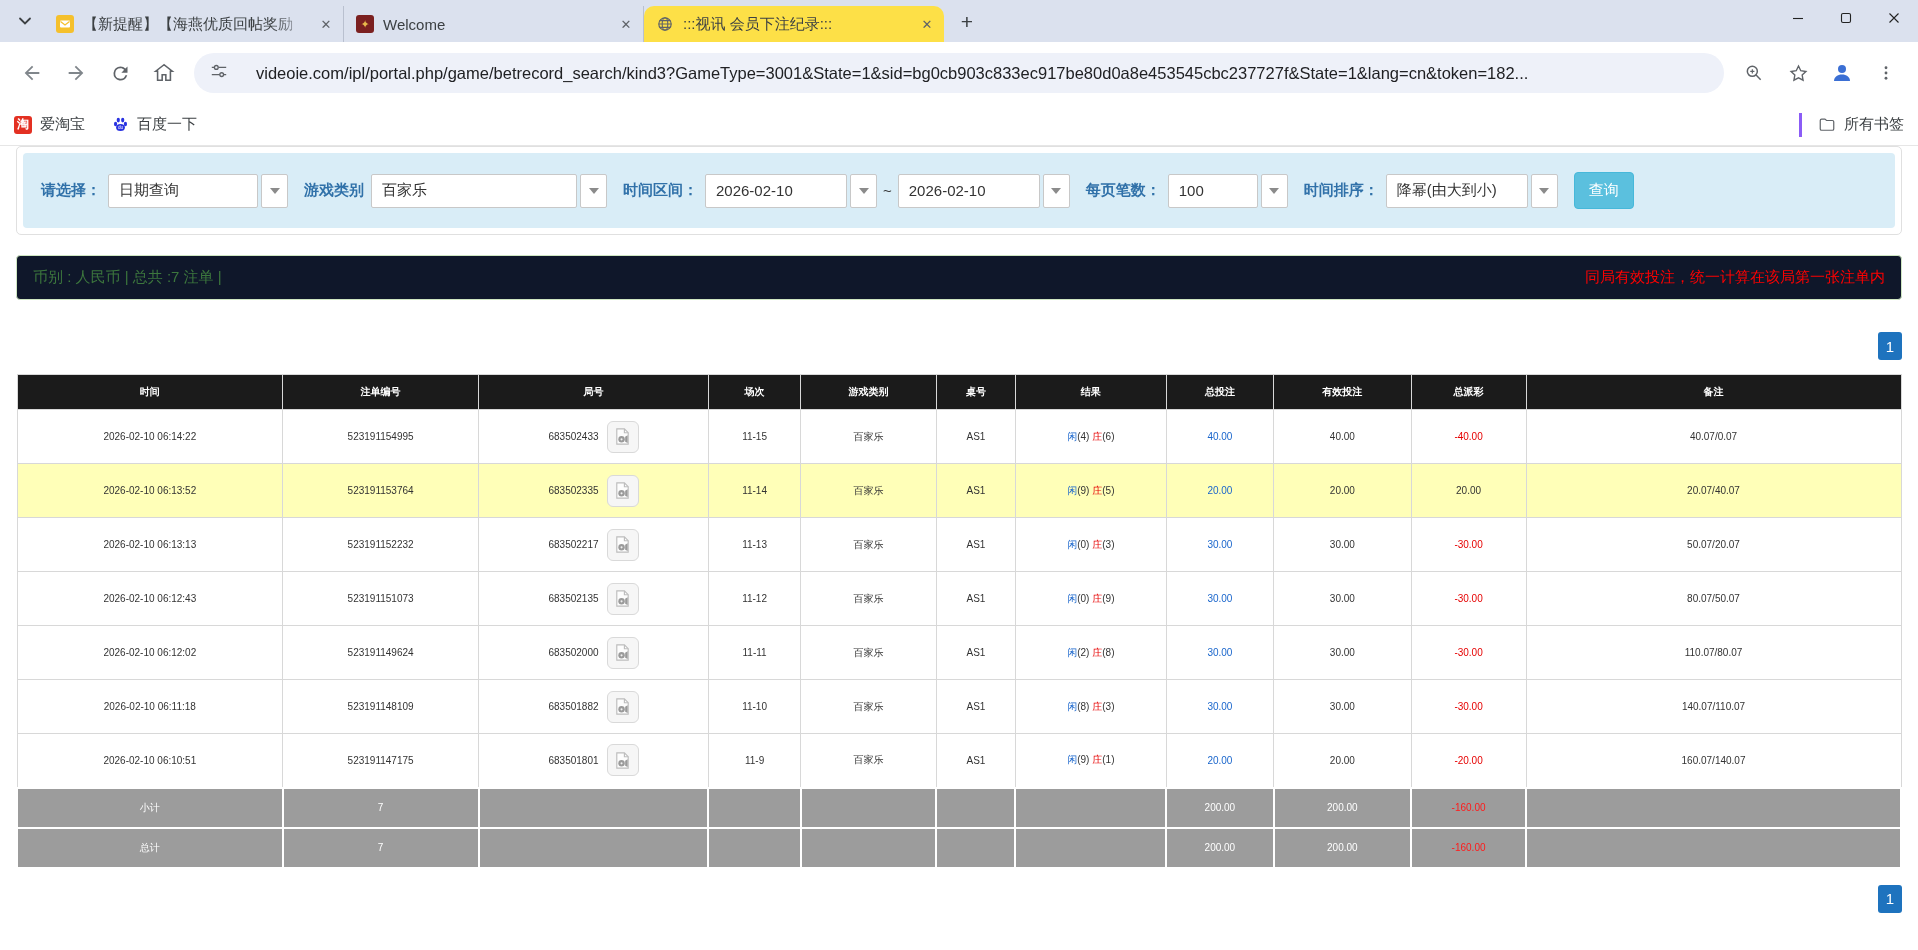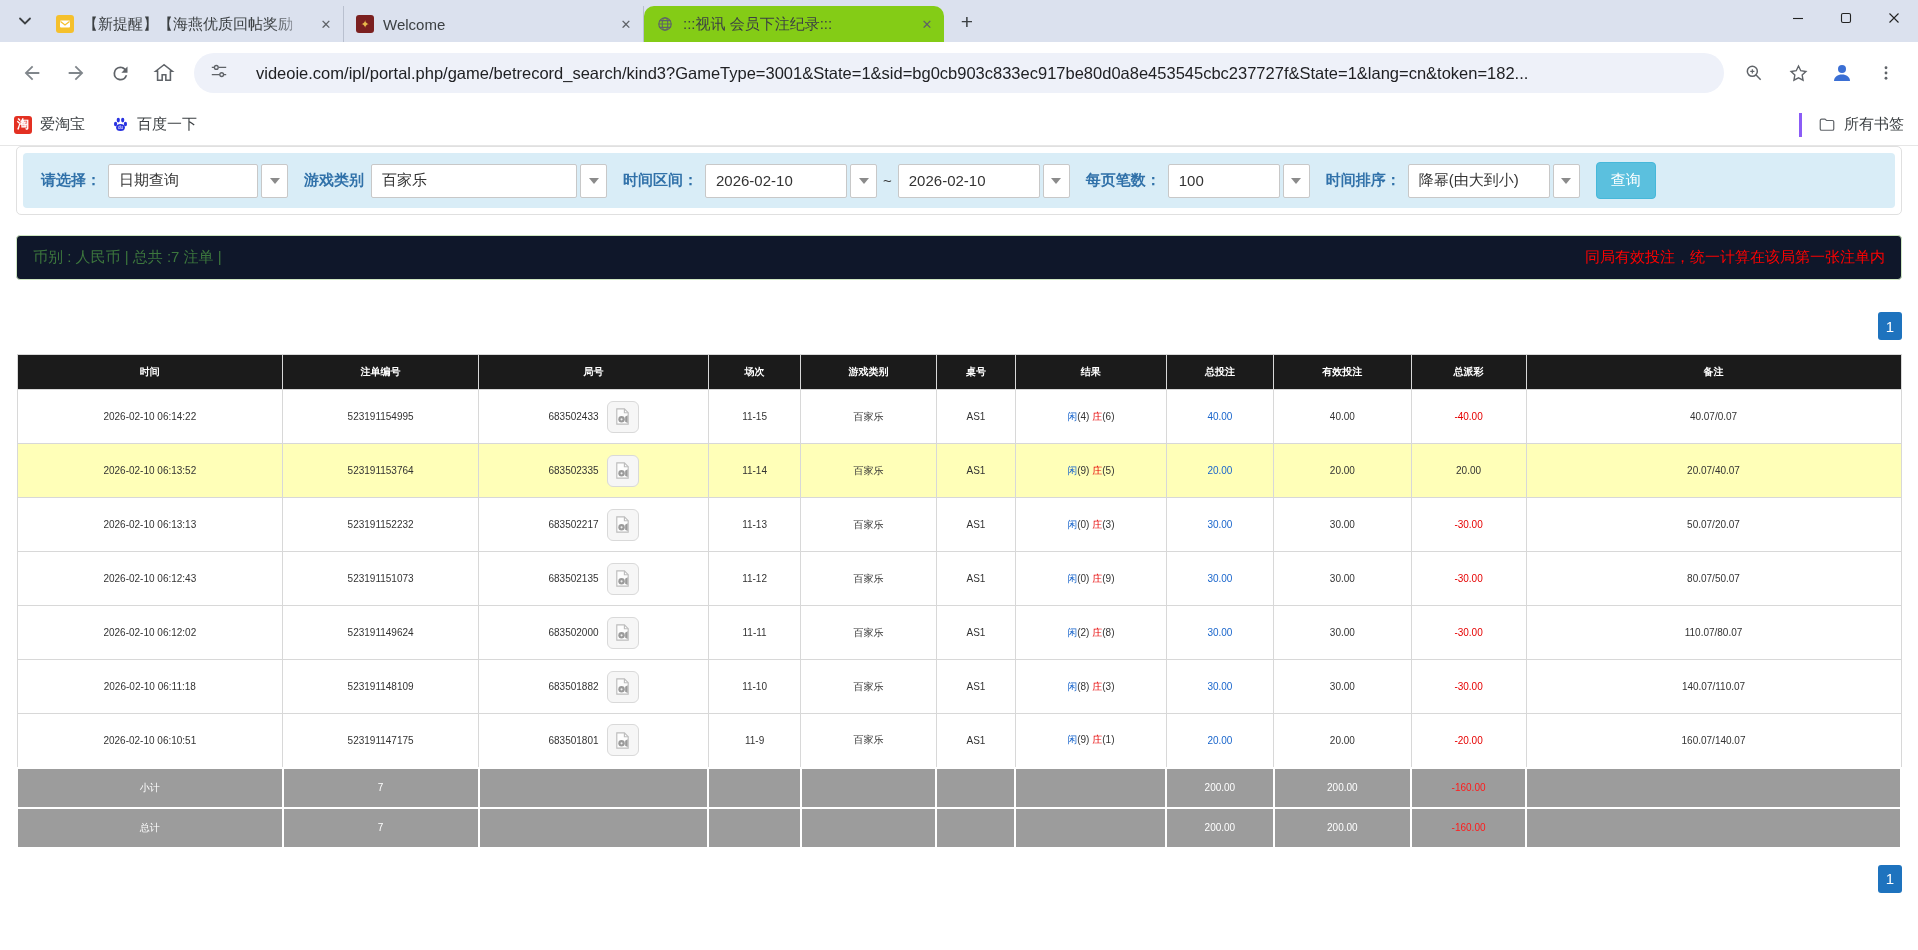--- a/index.html
+++ b/index.html
@@ -4,21 +4,21 @@
 <style>
   * { margin:0; padding:0; box-sizing:border-box; }
   html,body { width:1918px; height:950px; overflow:hidden; background:#fff;
     font-family:"Liberation Sans","DejaVu Sans",sans-serif; }
 
   
   .tab-strip { height:42px; background:#dbe1ee; display:flex; align-items:flex-end; position:relative; }
   .tab-search-btn { width:34px; height:34px; margin:0 2px 4px 8px; display:flex; align-items:center; justify-content:center; border-radius:50%; cursor:pointer; }
   .tab { width:300px; height:36px; display:flex; align-items:center; padding:0 8px 0 12px; color:#3c4043; font-size:15px; position:relative; }
   .tab.inactive { border-right:1px solid #b9c0cf; }
-  .tab.active { background:#84cc16; border-radius:10px 10px 0 0; border-right:none;align-items:center; }
+  .tab.active { background:#fde047; border-radius:10px 10px 0 0; border-right:none;align-items:center; }
   .tab .favicon { width:18px; height:18px; flex:0 0 18px; margin-right:9px; border-radius:3px; display:flex; align-items:center; justify-content:center; font-size:11px; }
   .tab .tab-title { flex:1; white-space:nowrap; overflow:hidden; }
   .tab .tab-close { width:18px; height:18px; display:flex; align-items:center; justify-content:center; border-radius:50%; color:#5f6368; font-size:13px; cursor:pointer; }
   .fade-mask { -webkit-mask-image:linear-gradient(90deg,#000 80%,transparent); mask-image:linear-gradient(90deg,#000 80%,transparent); }
   .new-tab-btn { width:30px; height:30px; margin:0 0 5px 8px; display:flex; align-items:center; justify-content:center; font-size:21px; color:#3c4043; border-radius:50%; cursor:pointer; }
   .win-controls { position:absolute; right:0; top:0; height:36px; display:flex; }
   .win-btn { width:48px; height:36px; display:flex; align-items:center; justify-content:center; color:#222; cursor:pointer; }
 
   .nav-bar { height:62px; background:#fff; display:flex; align-items:center; padding:0 10px; }
   .nav-icon { width:38px; height:38px; display:flex; align-items:center; justify-content:center; border-radius:50%; margin:0 3px; cursor:pointer; }
@@ -29,21 +29,21 @@
   .bookmark { display:flex; align-items:center; margin-right:26px; cursor:pointer; }
   .bookmark .bm-icon { width:18px; height:18px; margin-right:8px; border-radius:3px; display:flex; align-items:center; justify-content:center; }
   .bm-right { margin-left:auto; display:flex; align-items:center; border-left:3px solid #8b5cf6; padding-left:16px; height:24px; cursor:pointer; }
   .bm-right span { margin-left:8px; }
 
   
   .content { padding:0 16px; }
   .page-title { font-size:27px; font-weight:500; color:#3b3b3b; margin:20px 0 14px 0; letter-spacing:1px; }
 
   .filter-outer { border:1px solid #e0e0e0; border-radius:5px; padding:6px; }
-  .filter-inner { background:#d9edf7; border-radius:4px; padding:9px 12px; display:flex; align-items:center; font-size:15px; }
+  .filter-inner { background:#d9edf7; border-radius:4px; padding:19px 12px; display:flex; align-items:center; font-size:15px; }
   .f-label { color:#3071a9; font-weight:bold; margin:0 7px 0 16px; white-space:nowrap; }
   .f-label:first-child { margin-left:6px; }
   .select { display:flex; align-items:stretch; }
   .select-main { background:#fff; border:1px solid #c8c8c8; border-radius:2px; height:34px; display:flex; align-items:center; padding:0 10px; color:#333; }
   .select-arrow { width:27px; margin-left:3px; background:#fff; border:1px solid #c8c8c8; border-radius:2px; display:flex; align-items:center; justify-content:center; cursor:pointer; }
   .select-arrow i { width:0; height:0; border-left:5px solid transparent; border-right:5px solid transparent; border-top:6px solid #8b8b8b; }
   .tilde { color:#333; margin:0 6px; }
   .btn-query { margin-left:16px; background:#5bc0de; border:1px solid #46b8da; color:#fff; font-size:15px; padding:8px 14px; border-radius:4px; cursor:pointer; }
 
   .info-bar { margin-top:20px; background:#0f172a; border:1px solid #cfe6c2; border-radius:4px; padding:12px 16px; display:flex; justify-content:space-between; font-size:15px; }
@@ -246,21 +246,21 @@
       <span class="tilde">~</span>
       <div class="select">
         <div class="select-main" style="width:142px;">2026-02-10</div>
         <div class="select-arrow">
             <i></i>
           </div>
       </div>
 
       <span class="f-label">每页笔数：</span>
       <div class="select">
-        <div class="select-main" style="width:112px;">100</div>
+        <div class="select-main" style="width:90px;">100</div>
         <div class="select-arrow">
             <i></i>
           </div>
       </div>
 
       <span class="f-label">时间排序：</span>
       <div class="select">
         <div class="select-main" style="width:142px;">降幂(由大到小)</div>
         <div class="select-arrow">
             <i></i>

